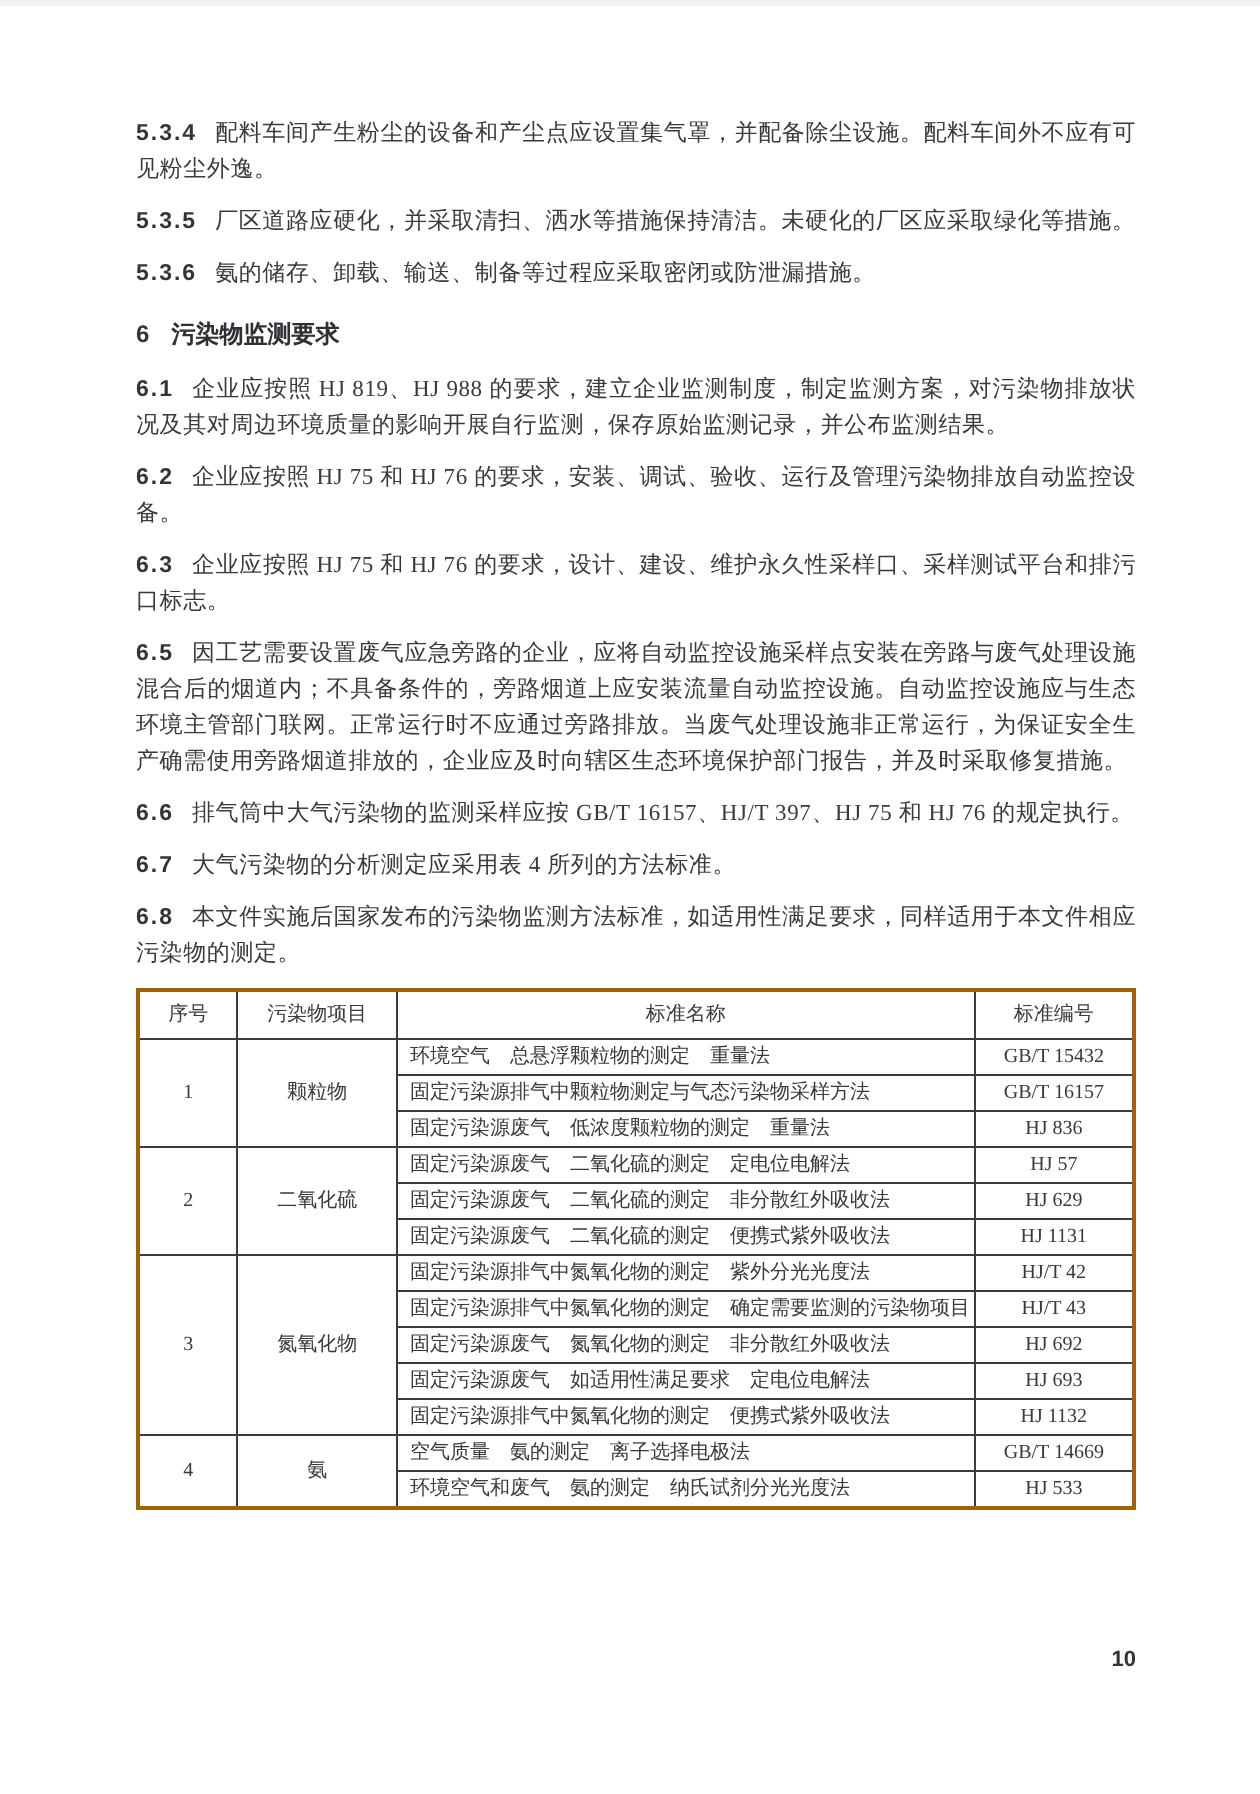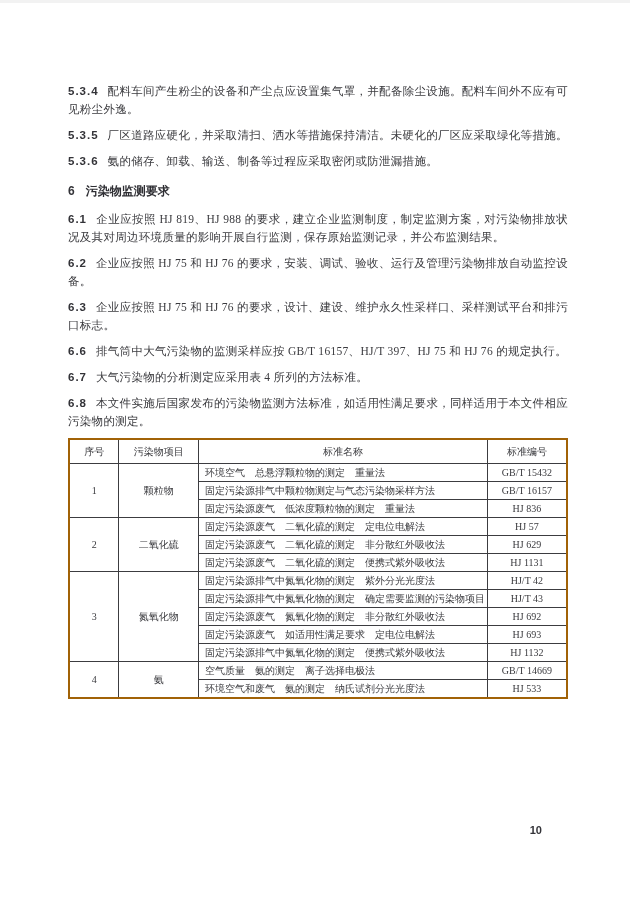--- a/index.html
+++ b/index.html
@@ -13,21 +13,20 @@
   }
   .top-edge {
     position: absolute; top: 0; left: 0; right: 0; height: 3px;
     background: #f2f2f2;
   }
   .page {
     position: absolute; top: 0; left: 0;
     width: 630px; height: 731px;
     box-sizing: border-box;
     padding: 58px 62px 0 68px;
-    margin-top: 24px;
   }
   .para {
     font-size: 11.5px;
     line-height: 18px;
     text-align: justify;
     margin: 0 0 8px 0;
     letter-spacing: 0.3px;
   }
   .clause-id {
     font-weight: bold;
@@ -78,21 +77,21 @@
   table.methods td { height: 15px; }
   td.c-no, td.c-pollutant, td.c-code { text-align: center; }
   td.c-name { text-align: left; padding-left: 8px; }
   col.w-no { width: 10%; }
   col.w-pollutant { width: 16%; }
   col.w-name { width: 58%; }
   col.w-code { width: 16%; }
   .page-number {
     position: absolute;
     top: 824px;
-    right: 88px;
+    right: 62px;
     font-size: 11px;
     font-weight: bold;
     font-family: "Liberation Sans", "DejaVu Sans", sans-serif;
     color: #333338;
   }
 </style>
 </head>
 <body>
 
 <div class="top-edge"></div>
@@ -114,20 +113,23 @@
   </h2>
 
   <p class="para">
     <span class="clause-id">6.1</span><span>企业应按照 HJ 819、HJ 988 的要求，建立企业监测制度，制定监测方案，对污染物排放状况及其对周边环境质量的影响开展自行监测，保存原始监测记录，并公布监测结果。</span>
   </p>
   <p class="para">
     <span class="clause-id">6.2</span><span>企业应按照 HJ 75 和 HJ 76 的要求，安装、调试、验收、运行及管理污染物排放自动监控设备。</span>
   </p>
   <p class="para">
     <span class="clause-id">6.3</span><span>企业应按照 HJ 75 和 HJ 76 的要求，设计、建设、维护永久性采样口、采样测试平台和排污口标志。</span>
+  </p>
+  <p class="para">
+    <span class="clause-id">6.5</span><span>因工艺需要设置废气应急旁路的企业，应将自动监控设施采样点安装在旁路与废气处理设施混合后的烟道内；不具备条件的，旁路烟道上应安装流量自动监控设施。自动监控设施应与生态环境主管部门联网。正常运行时不应通过旁路排放。当废气处理设施非正常运行，为保证安全生产确需使用旁路烟道排放的，企业应及时向辖区生态环境保护部门报告，并及时采取修复措施。</span>
   </p>
   <p class="para">
     <span class="clause-id">6.6</span><span>排气筒中大气污染物的监测采样应按 GB/T 16157、HJ/T 397、HJ 75 和 HJ 76 的规定执行。</span>
   </p>
   <p class="para">
     <span class="clause-id">6.7</span><span>大气污染物的分析测定应采用表 4 所列的方法标准。</span>
   </p>
   <p class="para">
     <span class="clause-id">6.8</span><span>本文件实施后国家发布的污染物监测方法标准，如适用性满足要求，同样适用于本文件相应污染物的测定。</span>
   </p>

